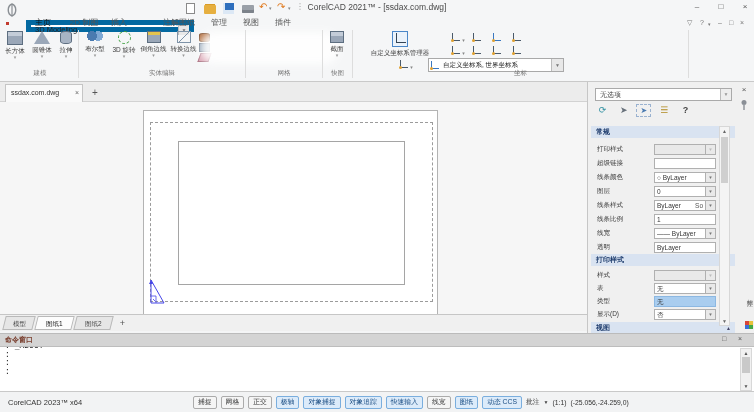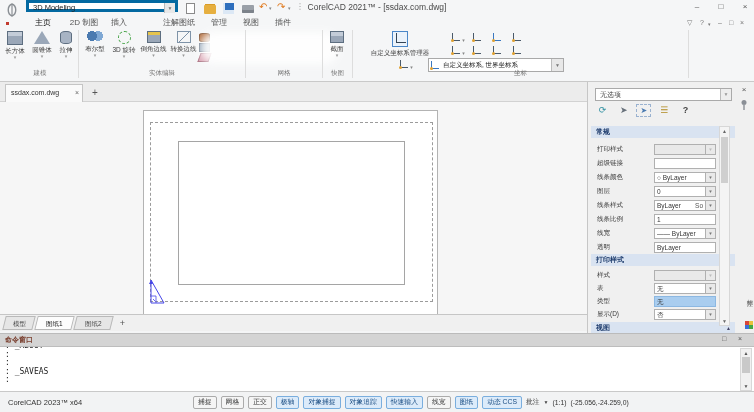--- a/index.html
+++ b/index.html
@@ -3,21 +3,21 @@
 <meta charset="utf-8">
 <style>
 *{box-sizing:border-box;margin:0;padding:0}
 html,body{width:754px;height:412px}
 body{font-family:"Liberation Sans",sans-serif;font-size:8px;color:#333;background:#f4f5f6;position:relative;overflow:hidden}
 .abs{position:absolute}
 
 #chrome{position:absolute;left:0;top:0;width:754px;height:82px;background:#f5f6f7;border-bottom:1px solid #c9c9c9}
 #titlebar{position:absolute;left:0;top:0;width:754px;height:16px}
 .qat-ic{display:inline-block;vertical-align:middle;margin:0 2px;font-size:10px;line-height:12px}
-#ws-combo{position:absolute;left:26px;top:0;width:152px;height:12px;background:#fff;border:3px solid #0369a1;font-size:7.5px;line-height:10px;padding-left:4px;color:#222}
+#ws-combo{position:absolute;left:26px;top:20px;width:168px;height:12px;background:#fff;border:5px solid #0369a1;font-size:7.5px;line-height:10px;padding-left:4px;color:#222}
 #ws-combo .carr{position:absolute;right:0;top:0;width:11px;height:10px;background:#e8e8e8;border-left:1px solid #bbb;text-align:center;font-size:5px;color:#777;line-height:10px}
 #win-title{position:absolute;left:0;right:0;top:2px;text-align:center;font-size:8.5px;color:#4a4a4a}
 .winbtn{position:absolute;top:1px;width:18px;height:12px;text-align:center;font-size:8px;color:#555;line-height:12px}
 
 .rtab{position:absolute;top:16px;height:14px;line-height:14px;font-size:8px;color:#555;text-align:center}
 .rtab.active{color:#111;font-weight:normal}
 .docctl{position:absolute;top:17px;font-size:7px;color:#777;line-height:11px}
 
 .vr{position:absolute;top:30px;height:48px;width:1px;background:#ddd}
 .rbtn{position:absolute;top:31px;text-align:center;font-size:6.5px;color:#3d3d3d;line-height:7px}
@@ -378,21 +378,20 @@
   <div id="cmd-title">
     <span class="t">命令窗口</span>
     <span class="b" style="left:722px">□</span>
     <span class="b" style="left:738px">×</span>
   </div>
   <div id="cmd-body">
     <div id="cmd-lines">
       <div>: _ABOUT</div>
       <div>:</div>
       <div>:</div>
-      <div>: _SAVEAS</div>
       <div>:</div>
     </div>
   </div>
   <div id="cmd-scroll">
     <span class="a" style="top:1px">▲</span>
     <span class="thumb"></span>
     <span class="a" style="bottom:1px">▼</span>
   </div>
 </div>
 

